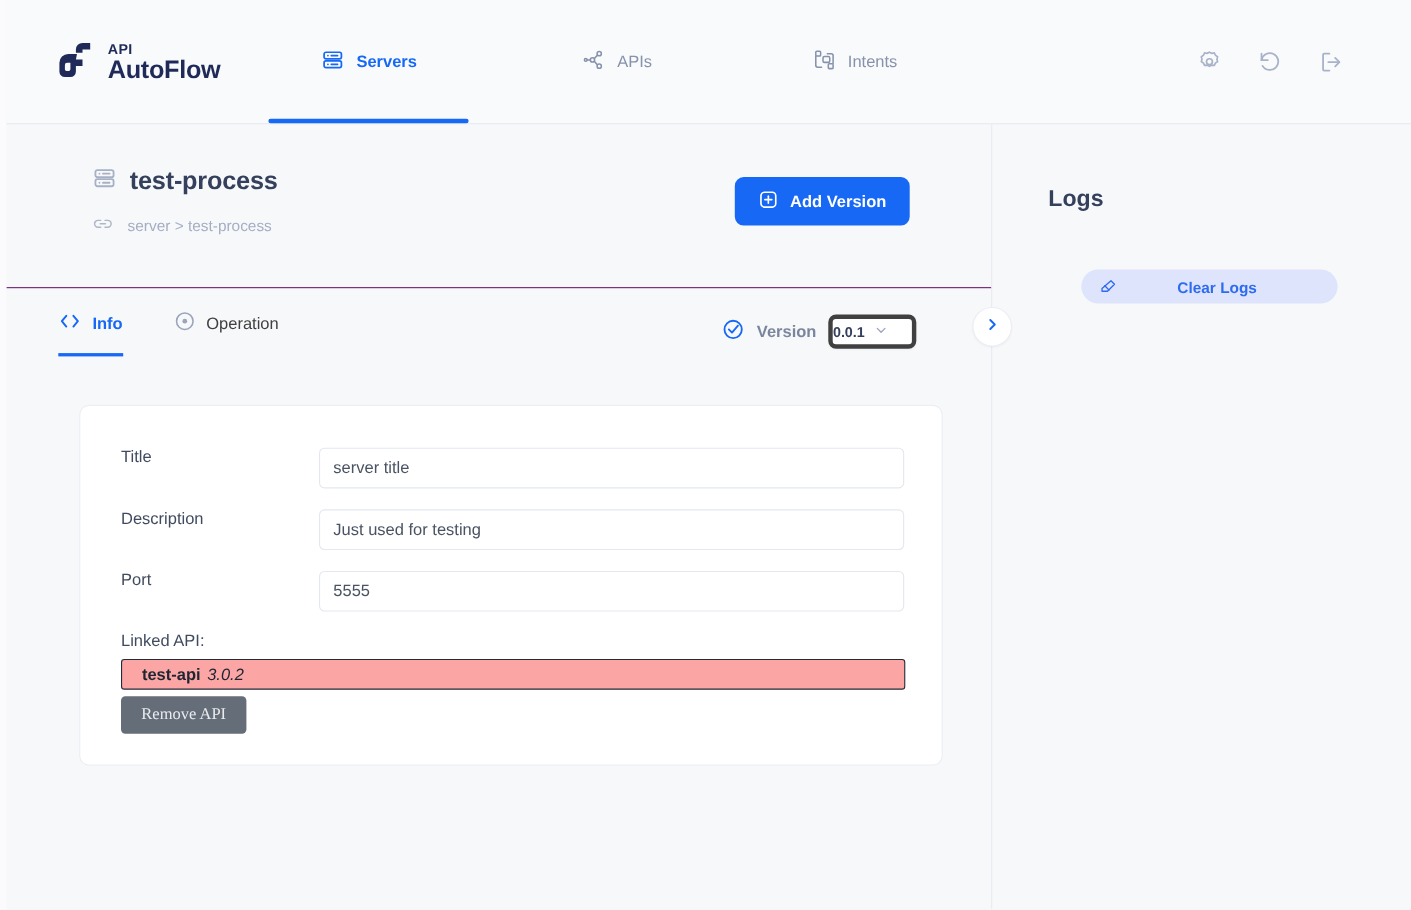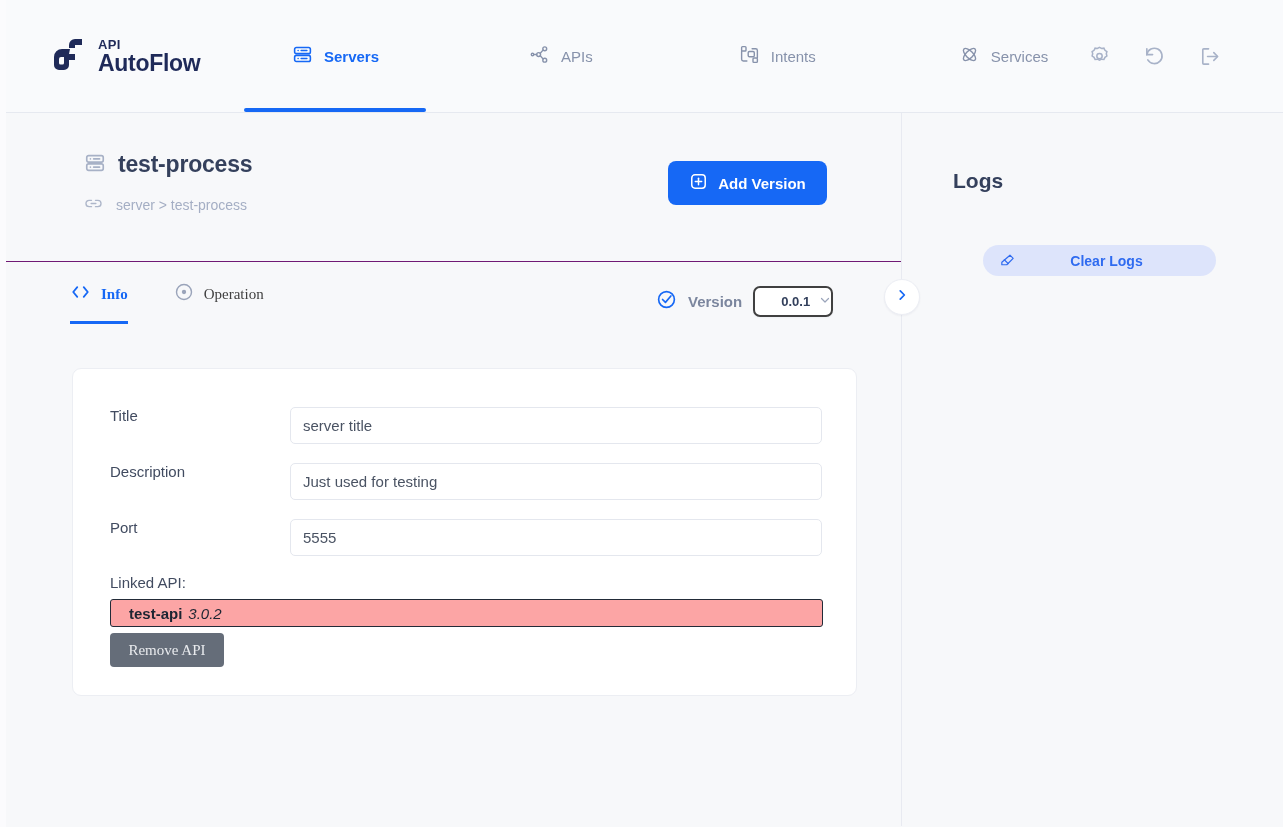--- a/index.html
+++ b/index.html
@@ -105,39 +105,39 @@
     position: absolute; left: 662px; top: 48px;
     width: 159px; height: 44px; border-radius: 8px;
     background: #1668f5; border: none; color: #fff;
     font-size: 15px; font-weight: bold;
     display: flex; align-items: center; justify-content: center; gap: 10px;
     cursor: pointer; font-family: "Liberation Sans", sans-serif;
   }
 
   
   .tabs-row { position: relative; height: 86px; }
-  .tabs { position: absolute; left: 64px; top: 20px; display: flex; gap: 46px; font-family: Liberation Serif, serif; }
+  .tabs { position: absolute; left: 47px; top: 20px; display: flex; gap: 46px; }
   .tab {
     display: flex; align-items: center; gap: 10px;
     padding-bottom: 18px; position: relative;
     cursor: pointer; color: #404040; font-size: 15px;
   }
   .tab.is-active { color: #1668f5; font-weight: bold; }
   .tab .tab-underline { display: none; position: absolute; left: 0; right: 0; bottom: 0; height: 3px; background: #1668f5; }
   .tab.is-active .tab-underline { display: block; }
 
   .version-row {
     position: absolute; left: 650px; top: 24px;
     display: flex; align-items: center; gap: 11px;
   }
   .version-label { font-size: 15px; color: #7b869e; font-weight: bold; }
   .version-select {
     width: 80px; height: 31px; border-radius: 7px;
-    background: #fff; border: 2px solid #404040;
-    display: flex; align-items: center; justify-content: flex-end; gap: 9px;
+    background: #fff; border: 4px solid #404040;
+    display: flex; align-items: center; justify-content: flex-start; gap: 9px;
     font-size: 13px; font-weight: bold; color: #33405c;
     cursor: pointer;
     box-shadow: 0 1px 2px rgba(30,40,80,.04);
   }
 
   
   .form-card {
     position: absolute; left: 66px; top: 255px;
     width: 785px; height: 328px;
     background: #fff; border: 1px solid #eceef3; border-radius: 9px;
@@ -252,29 +252,20 @@
             <rect x="3" y="3" width="5" height="5" rx="1"></rect>
             <rect x="10.5" y="8.5" width="7" height="6" rx="1.5"></rect>
             <rect x="16" y="16" width="5" height="5" rx="1"></rect>
             <path d="M3 8.5 v9 a2 2 0 0 0 2 2 h4" stroke-linecap="round"></path>
             <path d="M21 15.5 v-8 a2 2 0 0 0 -2 -2 h-4" stroke-linecap="round"></path>
           </svg>
         </span>
         <span>Intents</span>
       </div>
 
-      <div class="nav-item nav-gap-4">
-        <span>
-          <svg width="21" height="21" viewBox="0 0 24 24" fill="none" stroke="#8792ab" stroke-width="1.6">
-            <ellipse cx="12" cy="12" rx="4" ry="9" transform="rotate(45 12 12)"></ellipse>
-            <ellipse cx="12" cy="12" rx="4" ry="9" transform="rotate(-45 12 12)"></ellipse>
-          </svg>
-        </span>
-        <span>Services</span>
-      </div>
     </div>
 
     <div class="header-actions">
       <span class="icon-btn">
         <svg width="23" height="23" viewBox="0 0 24 24" fill="none" stroke="#a8b2c8" stroke-width="1.6">
           <path d="M12 2.5 l2.2 1.1 2.4 -.3 1.1 2.2 2 1.4 -.6 2.3 .6 2.3 -2 1.4 -1.1 2.2 -2.4 -.3 -2.2 1.1 -2.2 -1.1 -2.4 .3 -1.1 -2.2 -2 -1.4 .6 -2.3 -.6 -2.3 2 -1.4 1.1 -2.2 2.4 .3z"></path>
           <circle cx="12" cy="11.6" r="2.8"></circle>
         </svg>
       </span>
       <span class="icon-btn">

